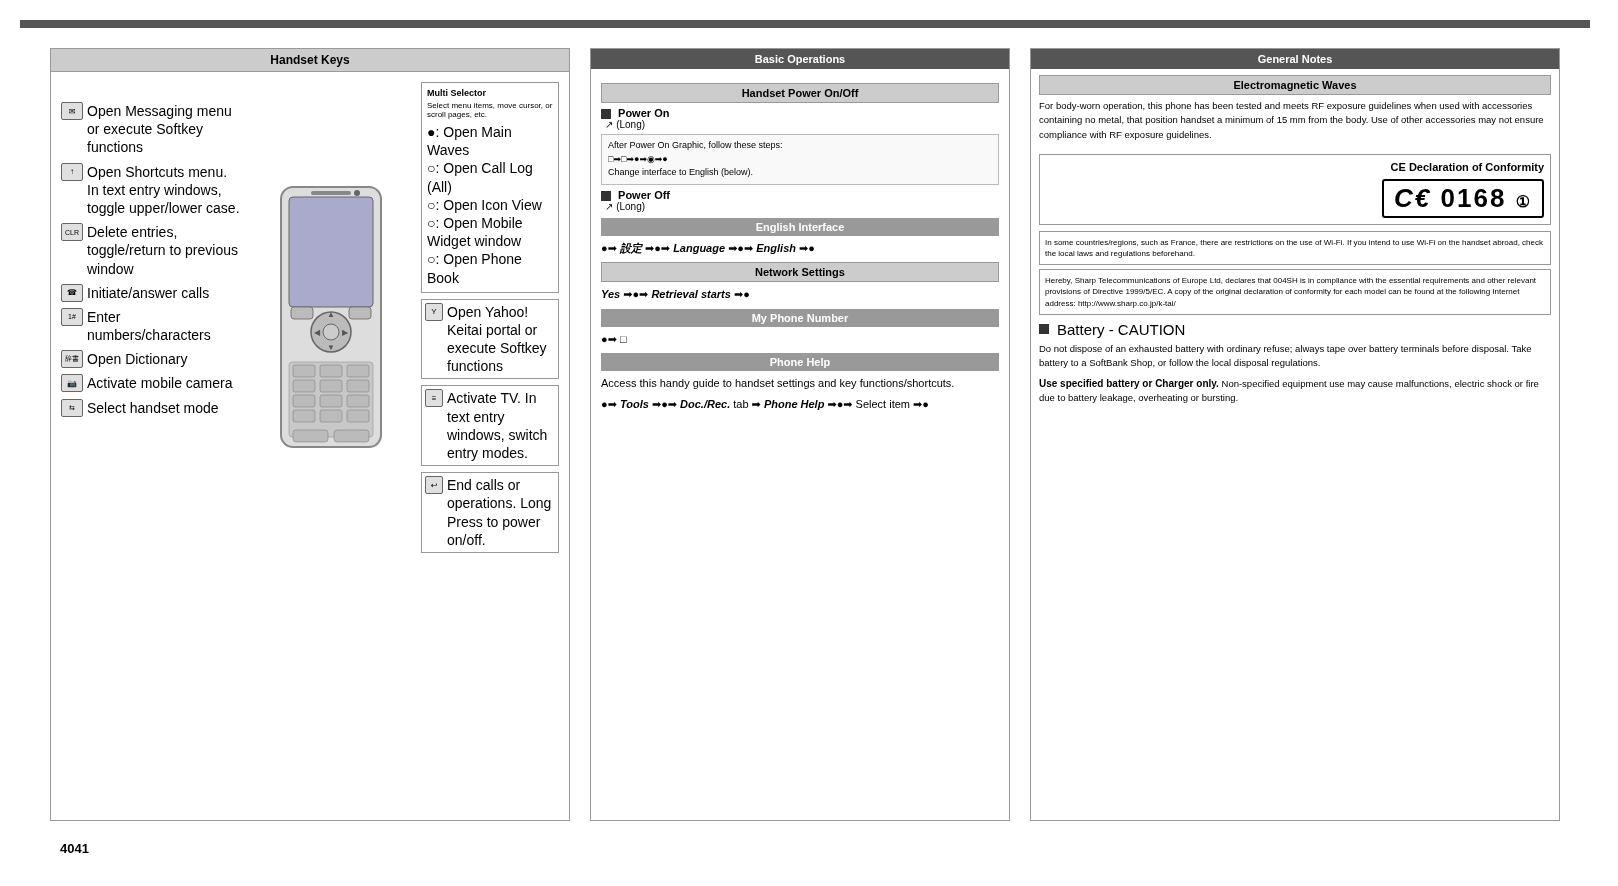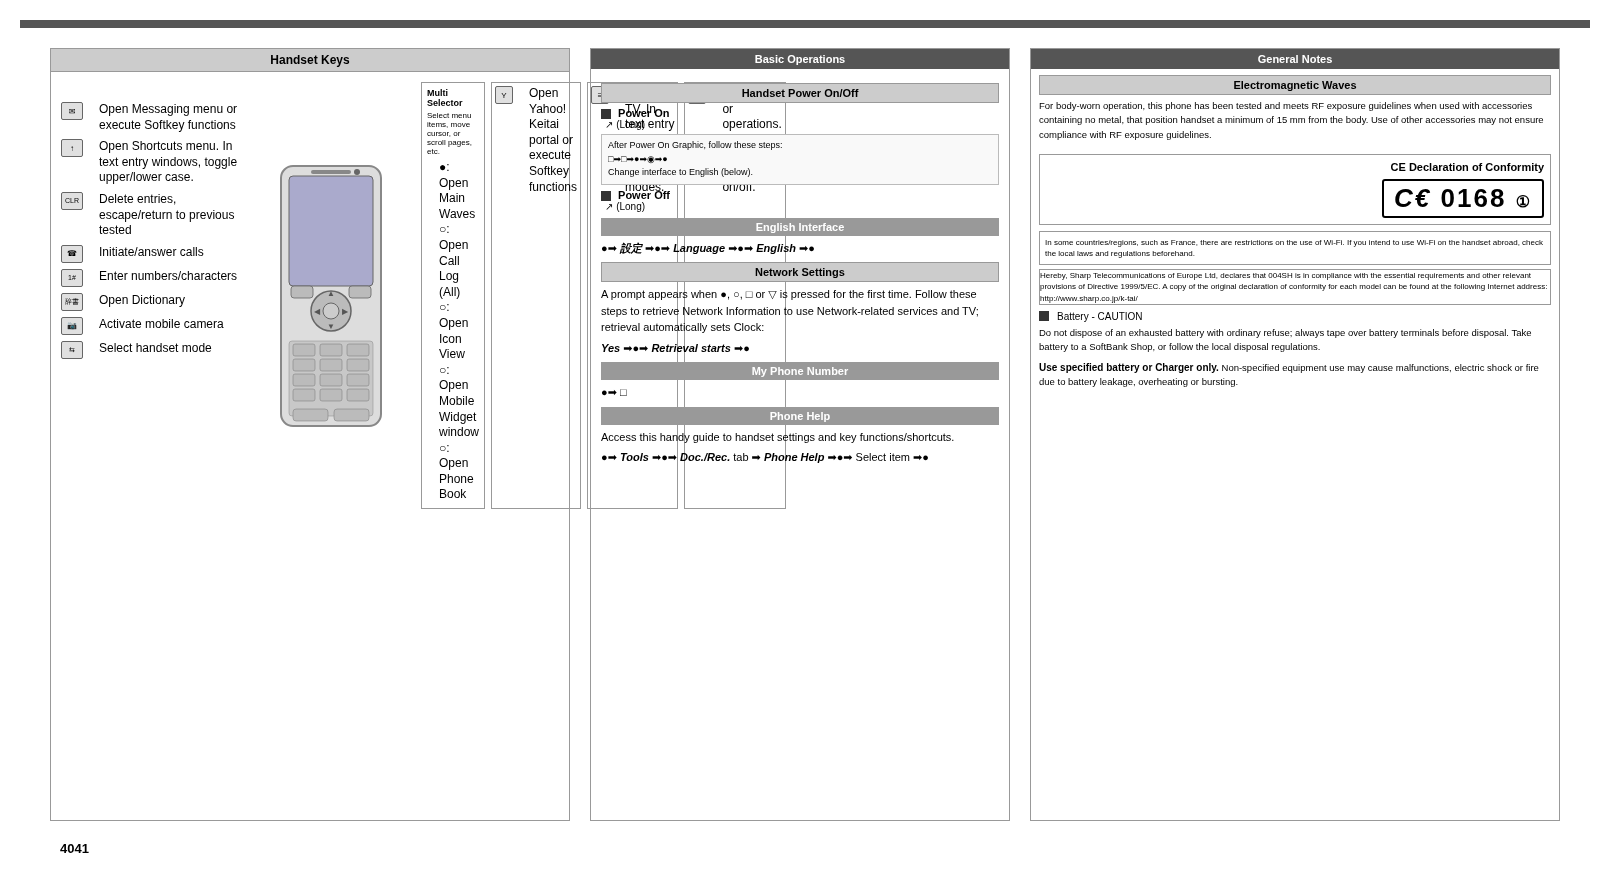--- a/index.html
+++ b/index.html
@@ -91,29 +91,28 @@
       background: #e0e0e0;
       flex-shrink: 0;
       display: flex;
       align-items: center;
       justify-content: center;
       font-size: 8px;
       border-radius: 2px;
     }
 
     .key-label {
-      font-size: 12px;
+      font-size: 14px;
       line-height: 1.3;
-      margin-left: 12px;
     }
 
     .multi-selector-area {
       flex: 1;
       display: flex;
-      flex-direction: row;
+      flex-direction: column;
       gap: 6px;
       font-size: 9px;
     }
 
     .multi-selector-box {
       border: 1px solid #999;
       padding: 5px;
     }
 
     .multi-selector-title {
@@ -258,33 +257,34 @@
       border: 1px solid #999;
       margin: 4px 8px;
       padding: 5px;
       font-size: 8px;
       line-height: 1.4;
     }
 
     .sharp-declaration-box {
       border: 1px solid #999;
       margin: 4px 8px;
+      padding: 5px;
       font-size: 8px;
       line-height: 1.4;
     }
 
     .battery-section {
       padding: 0 8px 8px;
     }
 
     .battery-header {
       display: flex;
       align-items: center;
       gap: 4px;
-      font-size: 10px;
+      font-size: 15px;
       margin: 6px 0 4px;
     }
 
     .battery-text {
       font-size: 9.5px;
       line-height: 1.5;
       margin-bottom: 6px;
     }
 
     .battery-text-bold {
@@ -317,21 +317,21 @@
           <div class="key-item">
             <div class="key-icon">✉</div>
             <div class="key-label">Open Messaging menu or execute Softkey functions</div>
           </div>
           <div class="key-item">
             <div class="key-icon">↑</div>
             <div class="key-label">Open Shortcuts menu. In text entry windows, toggle upper/lower case.</div>
           </div>
           <div class="key-item">
             <div class="key-icon" style="font-size:7px;">CLR</div>
-            <div class="key-label">Delete entries, escape/return to previous tested</div>
+            <div class="key-label">Delete entries, toggle/return to previous window</div>
           </div>
           <div class="key-item">
             <div class="key-icon">☎</div>
             <div class="key-label">Initiate/answer calls</div>
           </div>
           <div class="key-item">
             <div class="key-icon" style="font-size:7px;">1#</div>
             <div class="key-label">Enter numbers/characters</div>
           </div>
           <div class="key-item">
@@ -441,23 +441,20 @@
           <div class="power-sub">↗ (Long)</div>
         </div>
 
         <div class="subsection-header">English Interface</div>
         <div class="body-text">
           ●➡ <span class="italic-text">設定</span> ➡●➡ <span class="italic-text">Language</span> ➡●➡ <span class="italic-text">English</span> ➡●
         </div>
 
         <div class="subsection-header-light">Network Settings</div>
         <div class="body-text">
-          A prompt appears when ●, ○, □ or ▽ is pressed for the first time. Follow these steps to retrieve Network Information to use Network-related services and TV; retrieval automatically sets Clock:
-        </div>
-        <div class="body-text">
           <span class="italic-text">Yes</span> ➡●➡ <span class="italic-text">Retrieval starts</span> ➡●
         </div>
 
         <div class="subsection-header">My Phone Number</div>
         <div class="body-text">●➡ □</div>
 
         <div class="subsection-header">Phone Help</div>
         <div class="body-text">
           Access this handy guide to handset settings and key functions/shortcuts.
         </div>

